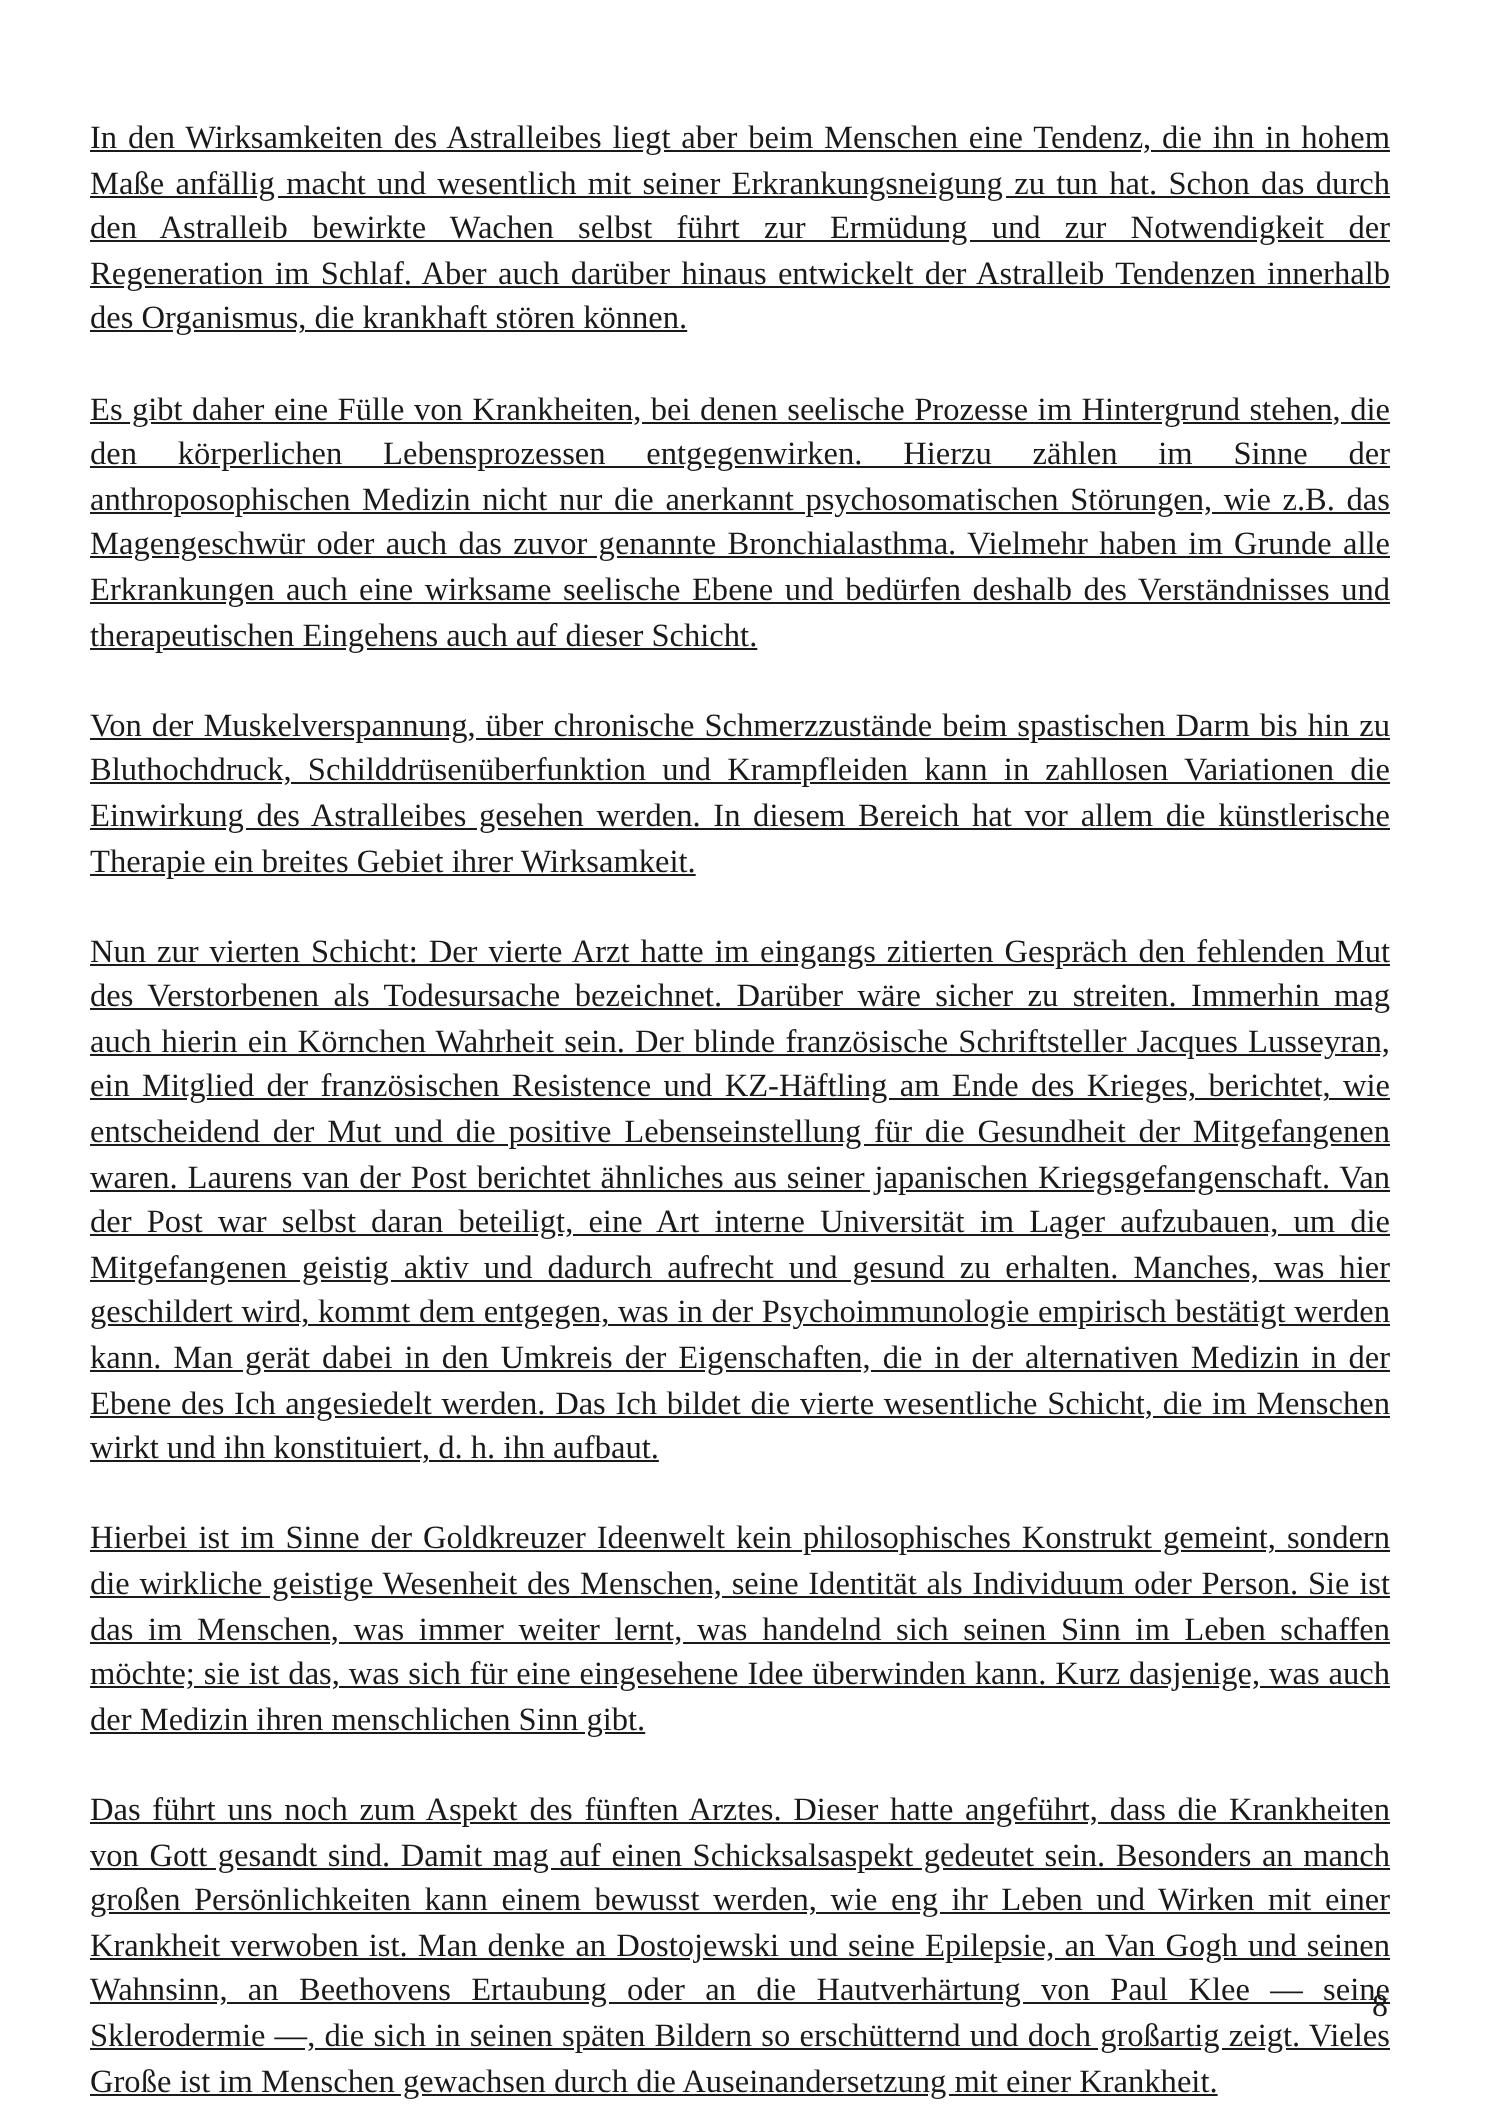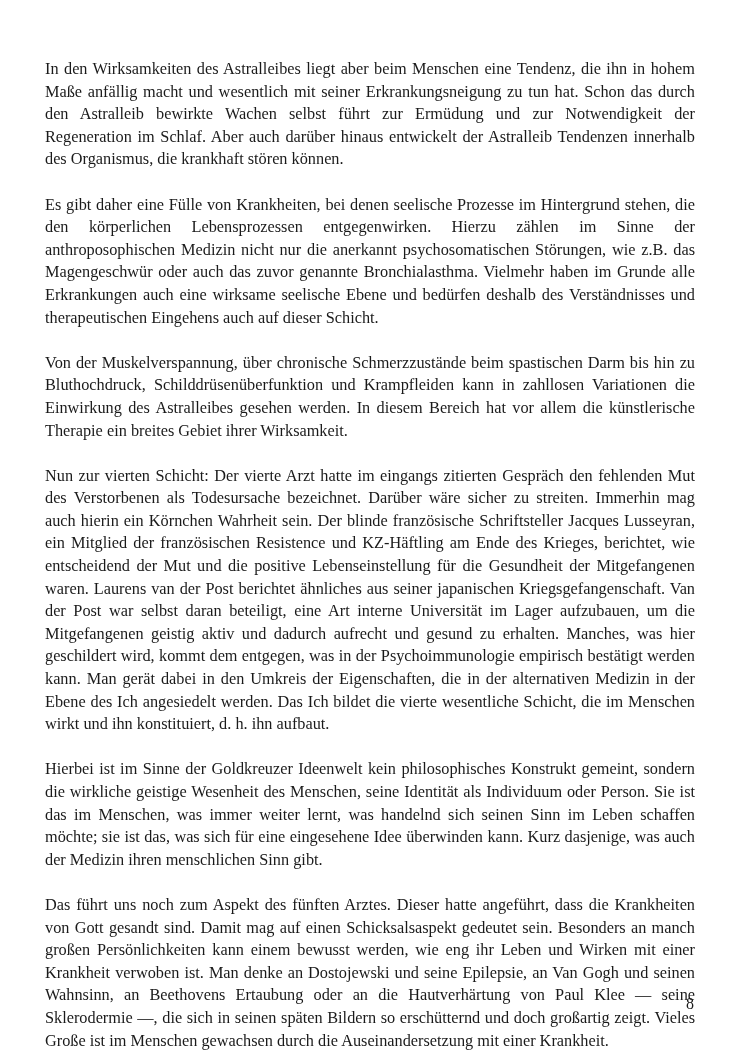--- a/index.html
+++ b/index.html
@@ -11,20 +11,21 @@
     width: 650px;
     font-family: "Liberation Serif", "DejaVu Serif", serif;
     font-size: 16.3px;
     line-height: 22.6px;
     color: #1a1a1a;
   }
   .page p {
     margin: 0 0 22.6px 0;
     text-align: justify;
     hyphens: none;
+    text-decoration: underline;
   }
   .page-number {
     position: absolute;
     left: 670px;
     top: 995px;
     width: 24px;
     text-align: right;
     font-family: "Liberation Serif", "DejaVu Serif", serif;
     font-size: 16px;
     color: #1a1a1a;

